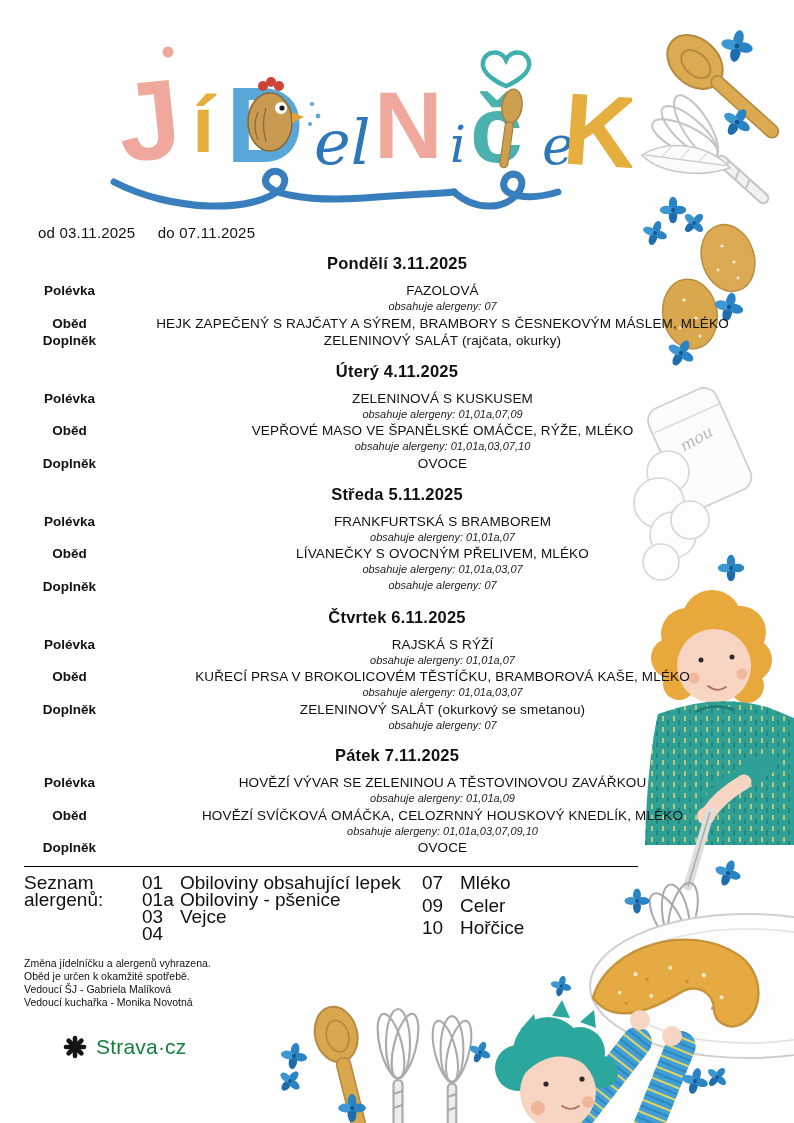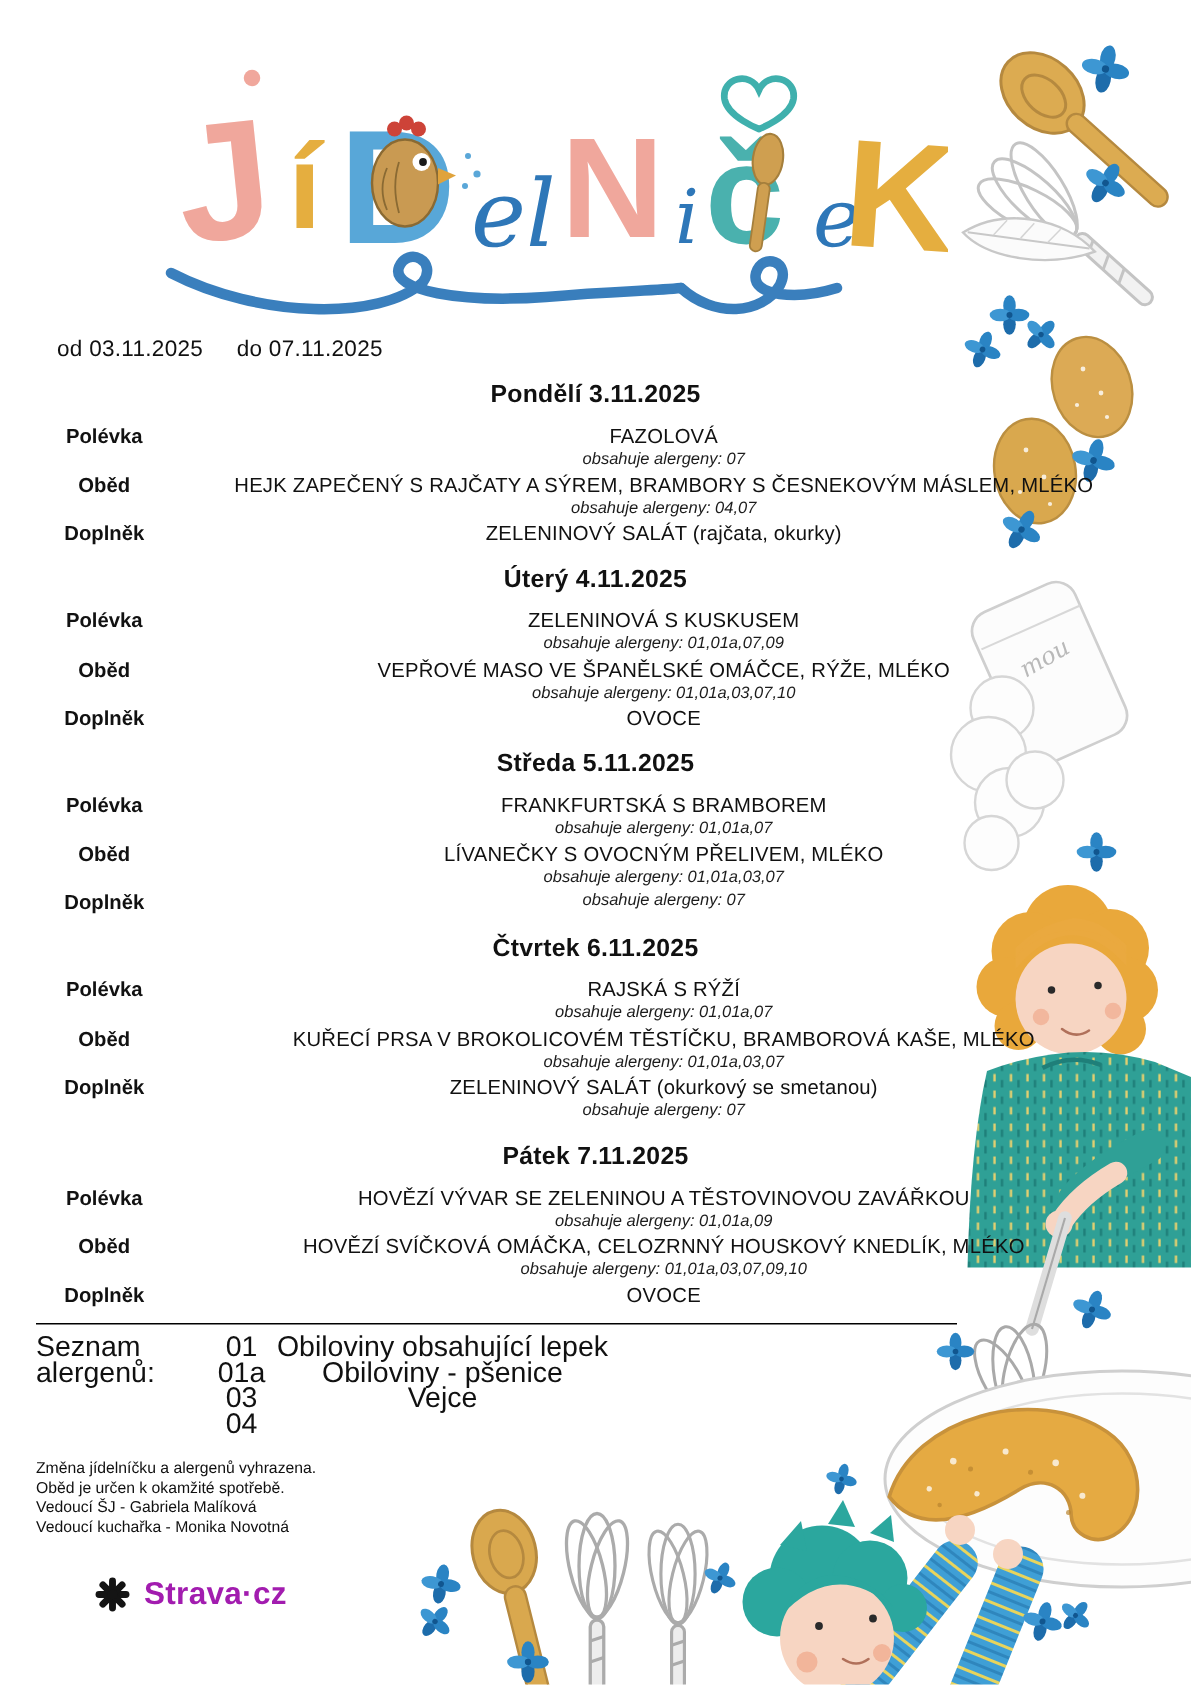--- a/index.html
+++ b/index.html
@@ -19,27 +19,27 @@
   .row{display:flex;align-items:flex-start;}
   .row-label{width:91px;flex:0 0 91px;font-weight:bold;font-size:13.5px;line-height:17px;}
   .row-body{flex:1;min-width:0;}
   .row-text{font-size:13.5px;line-height:17px;white-space:nowrap;letter-spacing:.15px;}
   .row-allerg{font-size:11px;font-style:italic;line-height:15.5px;color:#1c1c1c;}
   .row-allerg:empty{display:none;}
   .rule{border:none;border-top:1.6px solid #000;width:614px;margin:10px 0 7px 0;}
   .allerg-grid{display:flex;font-size:19px;line-height:17px;}
   .allerg-label{width:118px;flex:0 0 118px;}
   .allerg-col{display:grid;grid-template-columns:38px auto;column-gap:0;}
-  .allerg-col.first{width:278px;text-align:center;}
+  .allerg-col.first{width:278px;}
   .allerg-col .code{width:38px;}
   .allerg-col .name{padding-right:10px;}
   .col2{margin-left:2px;}
   .footer-notes{margin-top:15px;font-size:10.5px;line-height:13px;}
   .brand{margin:26px 0 0 39px;display:flex;align-items:center;gap:9px;}
-  .brand-text{font-size:21px;font-weight:bold;color:#a21caf;letter-spacing:.2px;}
+  .brand-text{font-size:21px;font-weight:normal;color:#15803d;letter-spacing:.2px;}
 </style>
 </head>
 <body>
 
 <svg class="deco-layer" width="794" height="1123" viewBox="0 0 794 1123" aria-hidden="true">
   <defs>
     <g id="fl">
       <ellipse cx="0" cy="-6.5" rx="4.4" ry="7.4" fill="#2a84c4"></ellipse>
       <ellipse cx="0" cy="6.5" rx="4.4" ry="7.4" fill="#1d6cab"></ellipse>
       <ellipse cx="-6.5" cy="0" rx="7.4" ry="4.4" fill="#3d97d3"></ellipse>
@@ -293,21 +293,20 @@
       <div class="row-label">Polévka</div>
       <div class="row-body">
           <div class="row-text">FAZOLOVÁ</div>
           <div class="row-allerg">obsahuje alergeny: 07</div>
         </div>
     </div>
     <div class="row">
       <div class="row-label">Oběd</div>
       <div class="row-body">
           <div class="row-text">HEJK ZAPEČENÝ S RAJČATY A SÝREM, BRAMBORY S ČESNEKOVÝM MÁSLEM, MLÉKO</div>
-          <div class="row-allerg">obsahuje alergeny: 04,07</div>
         </div>
     </div>
     <div class="row">
       <div class="row-label">Doplněk</div>
       <div class="row-body">
           <div class="row-text">ZELENINOVÝ SALÁT (rajčata, okurky)</div>
         </div>
     </div>
   </section>
 
@@ -413,20 +412,28 @@
     <div class="allerg-label">Seznam alergenů:</div>
     <div class="allerg-col first">
       <div class="code">01</div>
         <div class="name">Obiloviny obsahující lepek</div>
       <div class="code">01a</div>
         <div class="name">Obiloviny - pšenice</div>
       <div class="code">03</div>
         <div class="name">Vejce</div>
       <div class="code">04</div>
     </div>
+    <div class="allerg-col col2">
+      <div class="code">07</div>
+        <div class="name">Mléko</div>
+      <div class="code">09</div>
+        <div class="name">Celer</div>
+      <div class="code">10</div>
+        <div class="name">Hořčice</div>
+    </div>
   </div>
 
   <div class="footer-notes">
     <div>Změna jídelníčku a alergenů vyhrazena.</div>
     <div>Oběd je určen k okamžité spotřebě.</div>
     <div>Vedoucí ŠJ - Gabriela Malíková</div>
     <div>Vedoucí kuchařka - Monika Novotná</div>
   </div>
 
   <div class="brand">

